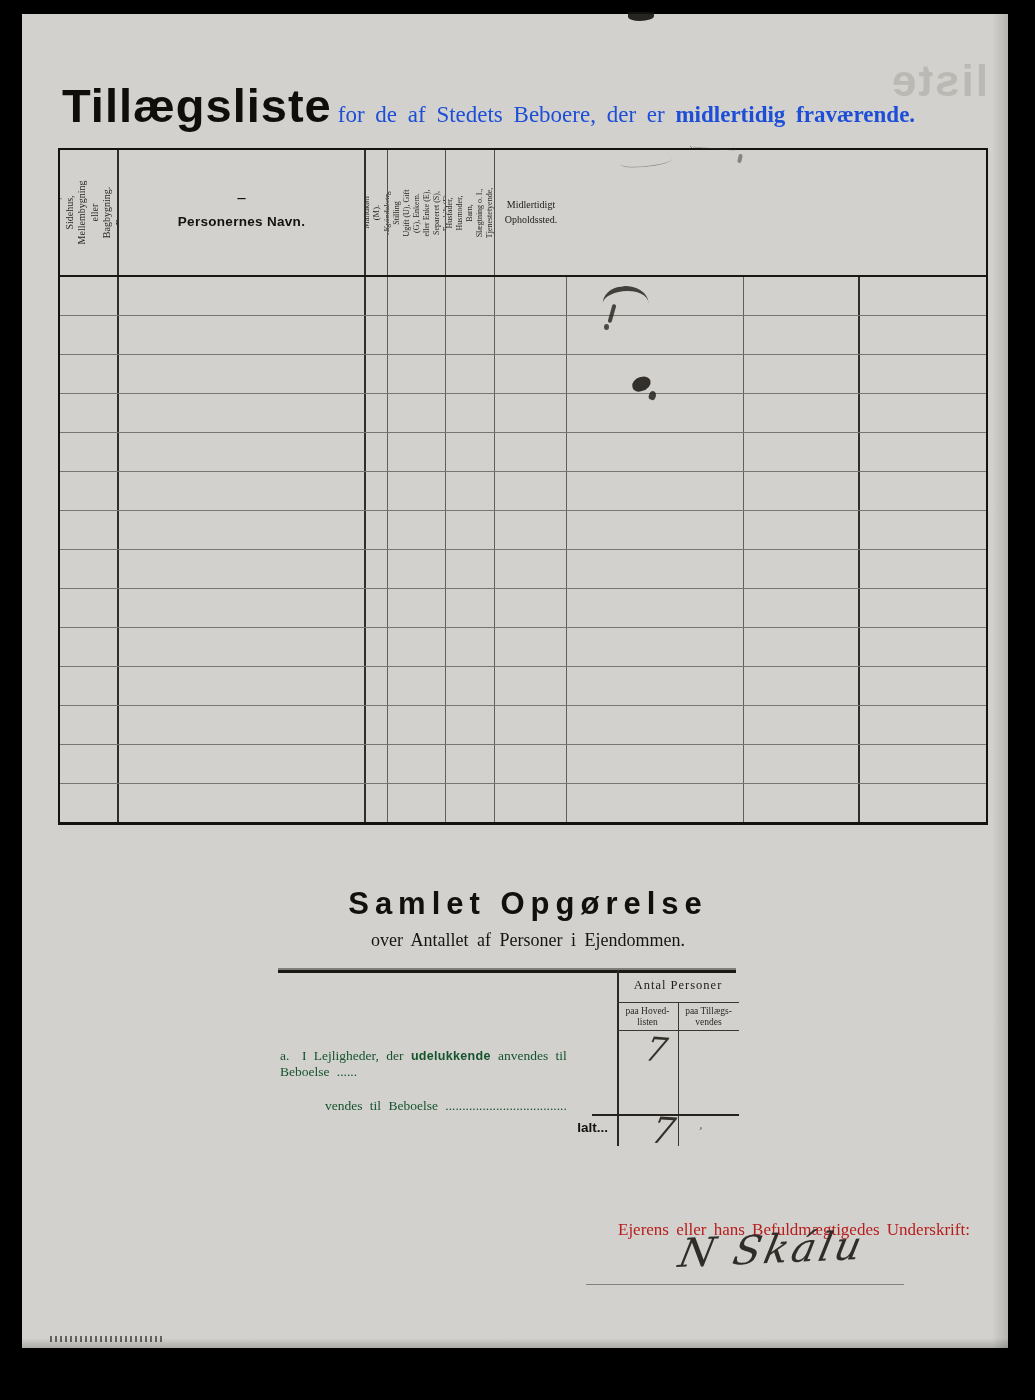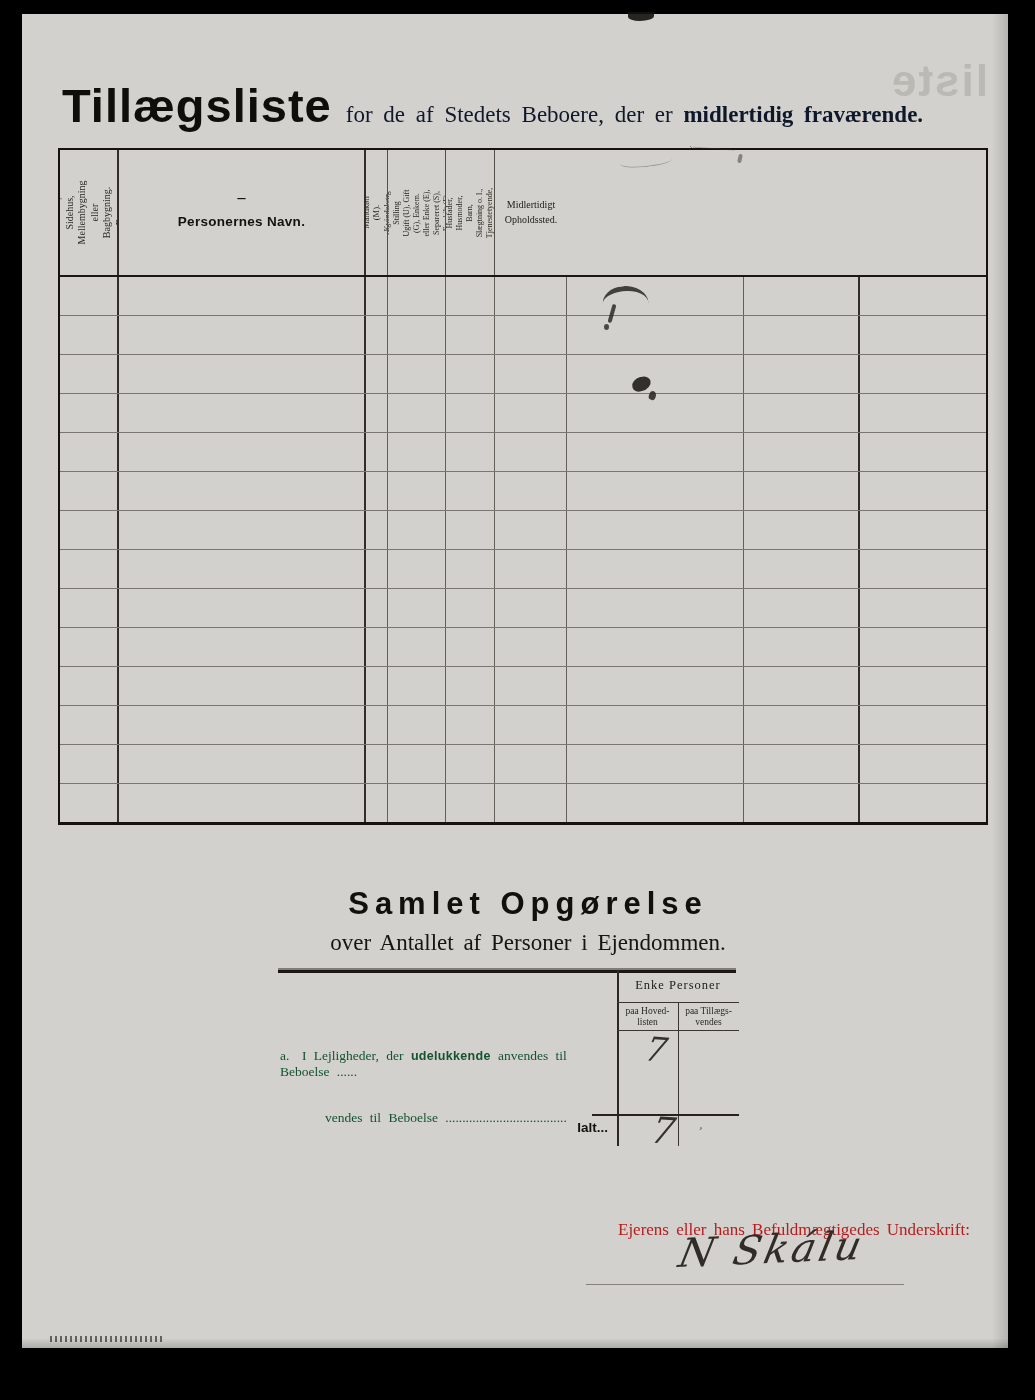--- a/index.html
+++ b/index.html
@@ -15,22 +15,22 @@
   .paper::after{content:"";position:absolute;right:0;top:0;bottom:0;width:16px;
     background:linear-gradient(to right, rgba(0,0,0,0), rgba(0,0,0,.14));}
   .paper::before{content:"";position:absolute;left:0;right:0;bottom:0;height:10px;
     background:linear-gradient(to bottom, rgba(0,0,0,0), rgba(0,0,0,.18));}
   .pre{white-space:pre-line;}
 
   
   .title-row{position:absolute;left:40px;top:64px;white-space:nowrap;}
   .t-main{font-family:"Liberation Sans", sans-serif;font-weight:700;font-size:47px;
     letter-spacing:1px;color:#100e0b;}
-  .t-sub{font-family:"Liberation Serif", serif;font-size:23px;margin-left:14px;
-    word-spacing:5px;color:#0f172a;}
+  .t-sub{font-family:"Liberation Serif", serif;font-size:23px;margin-left:6px;
+    word-spacing:5px;color:#1d4ed8;}
   .t-sub b{font-weight:700;}
   .ghost{position:absolute;left:842px;top:42px;width:150px;text-align:center;
     font-family:"Liberation Sans", sans-serif;font-weight:700;font-size:44px;
     color:#b7b5af;opacity:.85;transform:scaleX(-1);letter-spacing:2px;}
 
   
   .maintable{
     position:absolute;left:36px;top:134px;width:926px;
     border:2.5px solid #16130e;border-bottom-width:3.5px;background:transparent;
   }
@@ -75,42 +75,42 @@
   .p-scrib2{left:668px;top:134px;width:44px;height:12px;
     border-top:1px dotted rgba(70,64,54,.55);transform:rotate(4deg);}
   .p-scrib3{left:716px;top:140px;width:4px;height:9px;background:rgba(60,54,46,.5);
     border-radius:2px;transform:rotate(12deg);}
 
   
   .sum-title{position:absolute;left:236px;top:872px;width:540px;text-align:center;
     font-family:"Liberation Sans", sans-serif;font-weight:700;font-size:31px;
     letter-spacing:6px;color:#12100c;}
   .sum-sub{position:absolute;left:236px;top:916px;width:540px;text-align:center;
-    font-size:23px;word-spacing:4px;color:#171511;}
+    font-size:18px;word-spacing:4px;color:#171511;}
   .line{position:absolute;background:#1c1914;}
   .l-toprule{left:256px;top:956px;width:458px;height:3px;background:#1b1814;
     box-shadow:0 -2px 0 rgba(27,24,20,.45);}
   .l-vA{left:595px;top:956px;width:2px;height:176px;background:#2b2823;}
   .l-vB{left:656px;top:988px;width:1px;height:144px;background:#3a362f;}
   .l-h1{left:595px;top:988px;width:122px;height:1px;background:#3a362f;}
   .l-h2{left:595px;top:1016px;width:122px;height:1px;background:#3a362f;}
   .l-ialt{left:570px;top:1100px;width:147px;height:2px;background:#26231e;}
   .antal-head{position:absolute;left:595px;top:964px;width:122px;text-align:center;
     font-size:12.5px;letter-spacing:1px;color:#23201b;}
   .sub-head{position:absolute;top:992px;text-align:center;font-size:9.5px;
     line-height:1.2;color:#2b2822;}
   .sub-hoved{left:595px;width:61px;}
   .sub-tillaegs{left:656px;width:61px;}
   .srow{position:absolute;font-size:13.5px;word-spacing:4px;color:#14532d;}
   .srow .pfx{display:inline-block;width:22px;}
   .hb{font-family:"Liberation Sans", sans-serif;font-weight:700;font-size:12.5px;
     letter-spacing:.3px;}
   .srow-a{left:258px;top:1034px;width:330px;}
   .srow-b1{left:258px;top:1064px;width:340px;}
-  .srow-b2{left:303px;top:1084px;width:300px;margin-top:12px;}
+  .srow-b2{left:303px;top:1084px;width:300px;}
   .ialt-label{position:absolute;left:500px;top:1106px;width:86px;text-align:right;
     font-family:"Liberation Sans", sans-serif;font-weight:700;font-size:13.5px;color:#14120e;}
   .hand{font-family:"DejaVu Serif", serif;font-style:italic;color:#34312b;}
   .hw-7a{position:absolute;left:624px;top:1016px;font-size:33px;
     transform:skewX(-8deg) rotate(4deg);}
   .hw-7b{position:absolute;left:630px;top:1096px;font-size:36px;
     transform:skewX(-8deg) rotate(3deg);}
   .hw-tick{position:absolute;left:676px;top:1110px;font-size:12px;color:#555048;
     transform:rotate(14deg);}
 
@@ -345,21 +345,21 @@
   <div class="sum-title">Samlet Opgørelse</div>
   <div class="sum-sub">over Antallet af Personer i Ejendommen.</div>
 
   <div class="line l-toprule"></div>
   <div class="line l-vA"></div>
   <div class="line l-vB"></div>
   <div class="line l-h1"></div>
   <div class="line l-h2"></div>
   <div class="line l-ialt"></div>
 
-  <div class="antal-head">Enke Personer</div>
+  <div class="antal-head">Antal Personer</div>
   <div class="sub-head sub-hoved pre">paa Hoved-
 listen</div>
   <div class="sub-head sub-tillaegs pre">paa Tillægs-
 vendes</div>
 
   <div class="srow srow-a">
     <span class="pfx">a.</span><span>I Lejligheder, der </span><span class="hb">udelukkende</span><span> anvendes til Beboelse ......</span>
   </div>
   <div class="srow srow-b2">vendes til Beboelse ....................................</div>
 

